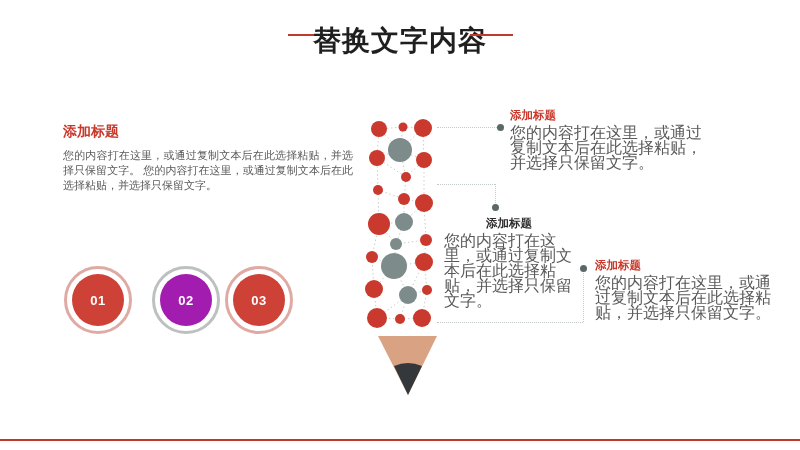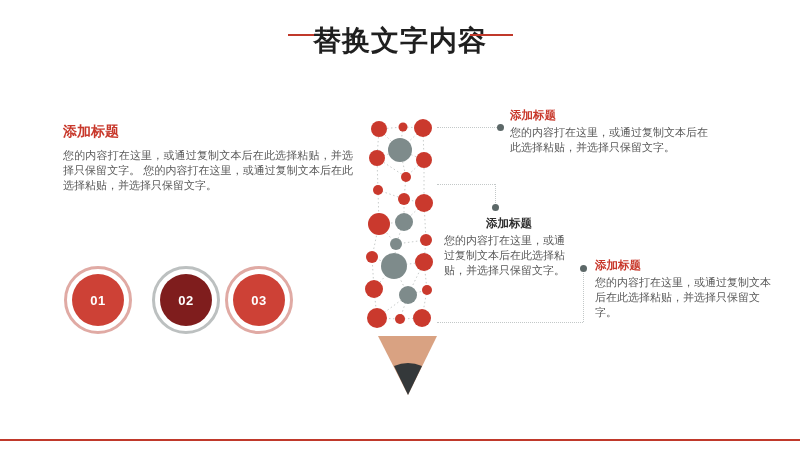--- a/index.html
+++ b/index.html
@@ -39,42 +39,42 @@
   
   .conn{position:absolute;}
   .conn.h{border-top:1px dotted #c3c8c8;height:0;}
   .conn.v{border-left:1px dotted #c3c8c8;width:0;}
   .conn-dot{
     position:absolute;width:7px;height:7px;border-radius:50%;background:#5c6868;
   }
   
   .callout{position:absolute;}
   .callout h3{margin:0;font-size:11.5px;font-weight:bold;}
-  .callout p{margin:2px 0 0 0;font-size:11px;line-height:15px;color:#595959;}
+  .callout p{margin:2px 0 0 0;font-size:16px;line-height:15px;color:#595959;}
   .callout.centered h3{text-align:center;}
 </style>
 </head>
 <body>
 
 <div class="slide">
 
   <div class="title-dash left accent-bg" style="background: rgb(192, 57, 43);"></div>
   <h1 class="slide-title">替换文字内容</h1>
   <div class="title-dash right accent-bg" style="background: rgb(192, 57, 43);"></div>
 
   <h2 class="left-heading" style="color: rgb(200, 56, 43);">添加标题</h2>
   <p class="left-body">您的内容打在这里，或通过复制文本后在此选择粘贴，并选择只保留文字。 您的内容打在这里，或通过复制文本后在此选择粘贴，并选择只保留文字。</p>
 
   <div class="step-ring" style="left: 64px; top: 266px; border-color: rgb(224, 170, 164);">
     <div class="step-fill" style="background: rgb(205, 65, 54);">
       <span>01</span>
     </div>
   </div>
   <div class="step-ring" style="left: 152px; top: 266px; border-color: rgb(188, 192, 192);">
-    <div class="step-fill" style="background: #7f1d1d;">
+    <div class="step-fill" style="background: #a21caf;">
       <span>02</span>
     </div>
   </div>
   <div class="step-ring" style="left: 225px; top: 266px; border-color: rgb(224, 170, 164);">
     <div class="step-fill" style="background: rgb(205, 65, 54);">
       <span>03</span>
     </div>
   </div>
 
   <svg class="pencil-svg" id="pencil-svg" viewBox="0 0 800 450">

